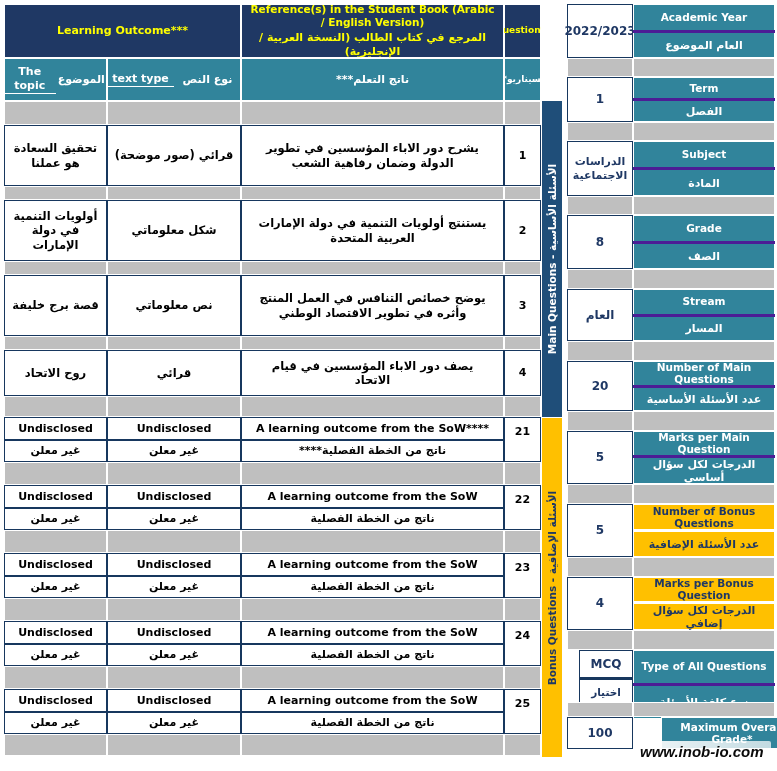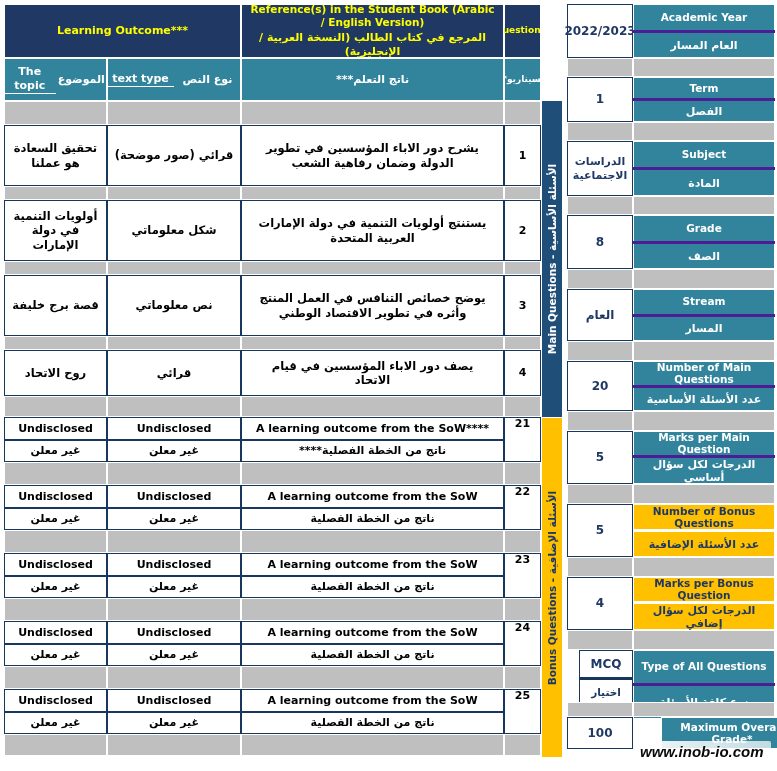--- a/index.html
+++ b/index.html
@@ -32,21 +32,21 @@
   .split > div{flex:1;width:100%;display:flex;align-items:center;justify-content:center;font-size:11px;}
   .split > div:first-child{border-bottom:1px solid #fff;}
 
   .data-cell{font-weight:bold;font-size:11.5px;padding:2px 5px;}
   .lo{padding:2px 12px;}
   .qnum{font-weight:bold;font-size:11px;}
 
   .bonus-block{display:grid;grid-template-columns:103px 134px 263px 37px;grid-template-rows:23px 22px;width:537px;}
   .bonus-en{font-weight:bold;font-size:11px;}
   .bonus-ar{font-weight:bold;font-size:11px;}
-  .qspan{grid-column:4;grid-row:1 / span 2;align-items:flex-start;padding-top:0;}
+  .qspan{grid-column:4;grid-row:1 / span 2;align-items:flex-start;padding-top:8px;}
 
   
   .strip{position:absolute;left:538px;width:20px;}
   .strip span{position:absolute;top:50%;left:50%;transform:translate(-50%,-50%) rotate(-90deg);
     white-space:nowrap;font-size:10.5px;font-weight:bold;}
   .main-strip{top:97px;height:316px;background:#1F4E79;}
   .main-strip span{color:#ffffff;}
   .bonus-strip{top:413px;height:340px;background:#FFC000;border-top:1px solid #fff;box-sizing:border-box;}
   .bonus-strip span{color:#1F3864;}
 
@@ -253,21 +253,21 @@
       <span dir="rtl">الأسئلة الإضافية - Bonus Questions</span>
     </div>
   </div>
 
   <div class="info-panel">
 
     <div class="iblock h54">
       <div class="val">2022/2023</div>
       <div class="lab">
         <div class="en">Academic Year</div>
-        <div class="ar" dir="rtl">العام المسار</div>
+        <div class="ar" dir="rtl">العام الموضوع</div>
       </div>
     </div>
     <div class="ispacer h19">
         <div class="cg"></div>
         <div class="cg"></div>
       </div>
 
     <div class="iblock h45">
       <div class="val">1</div>
       <div class="lab">

